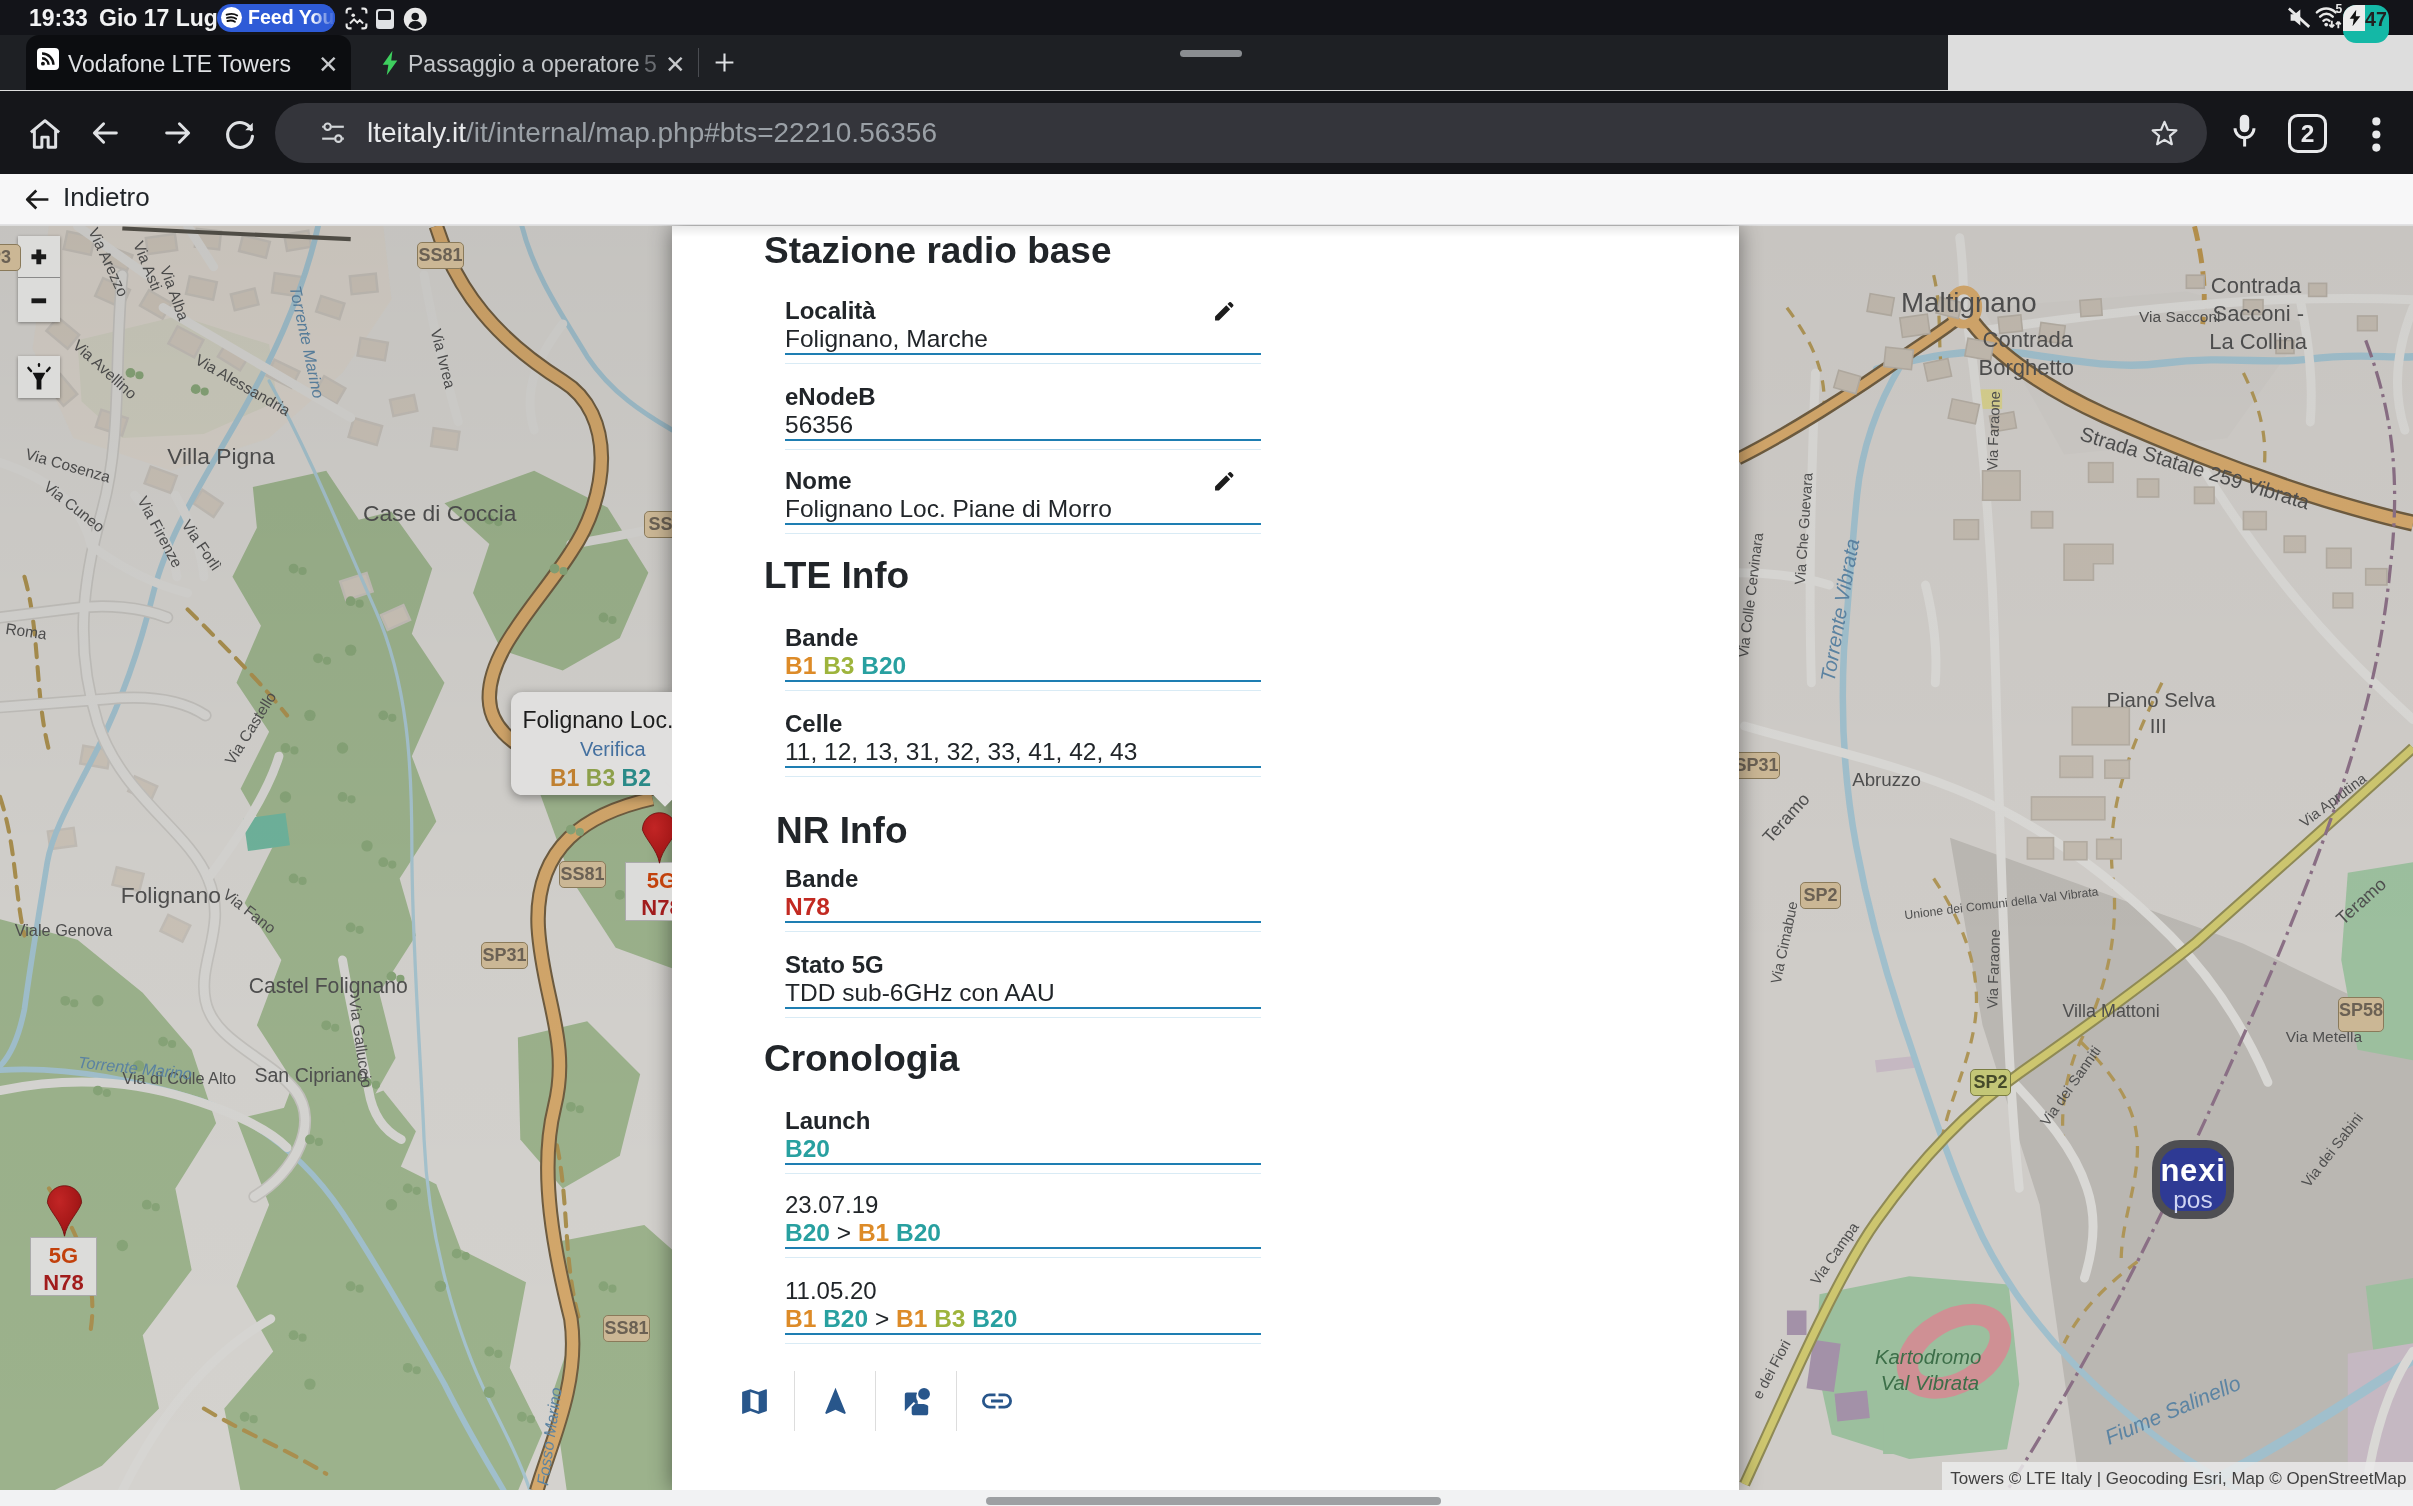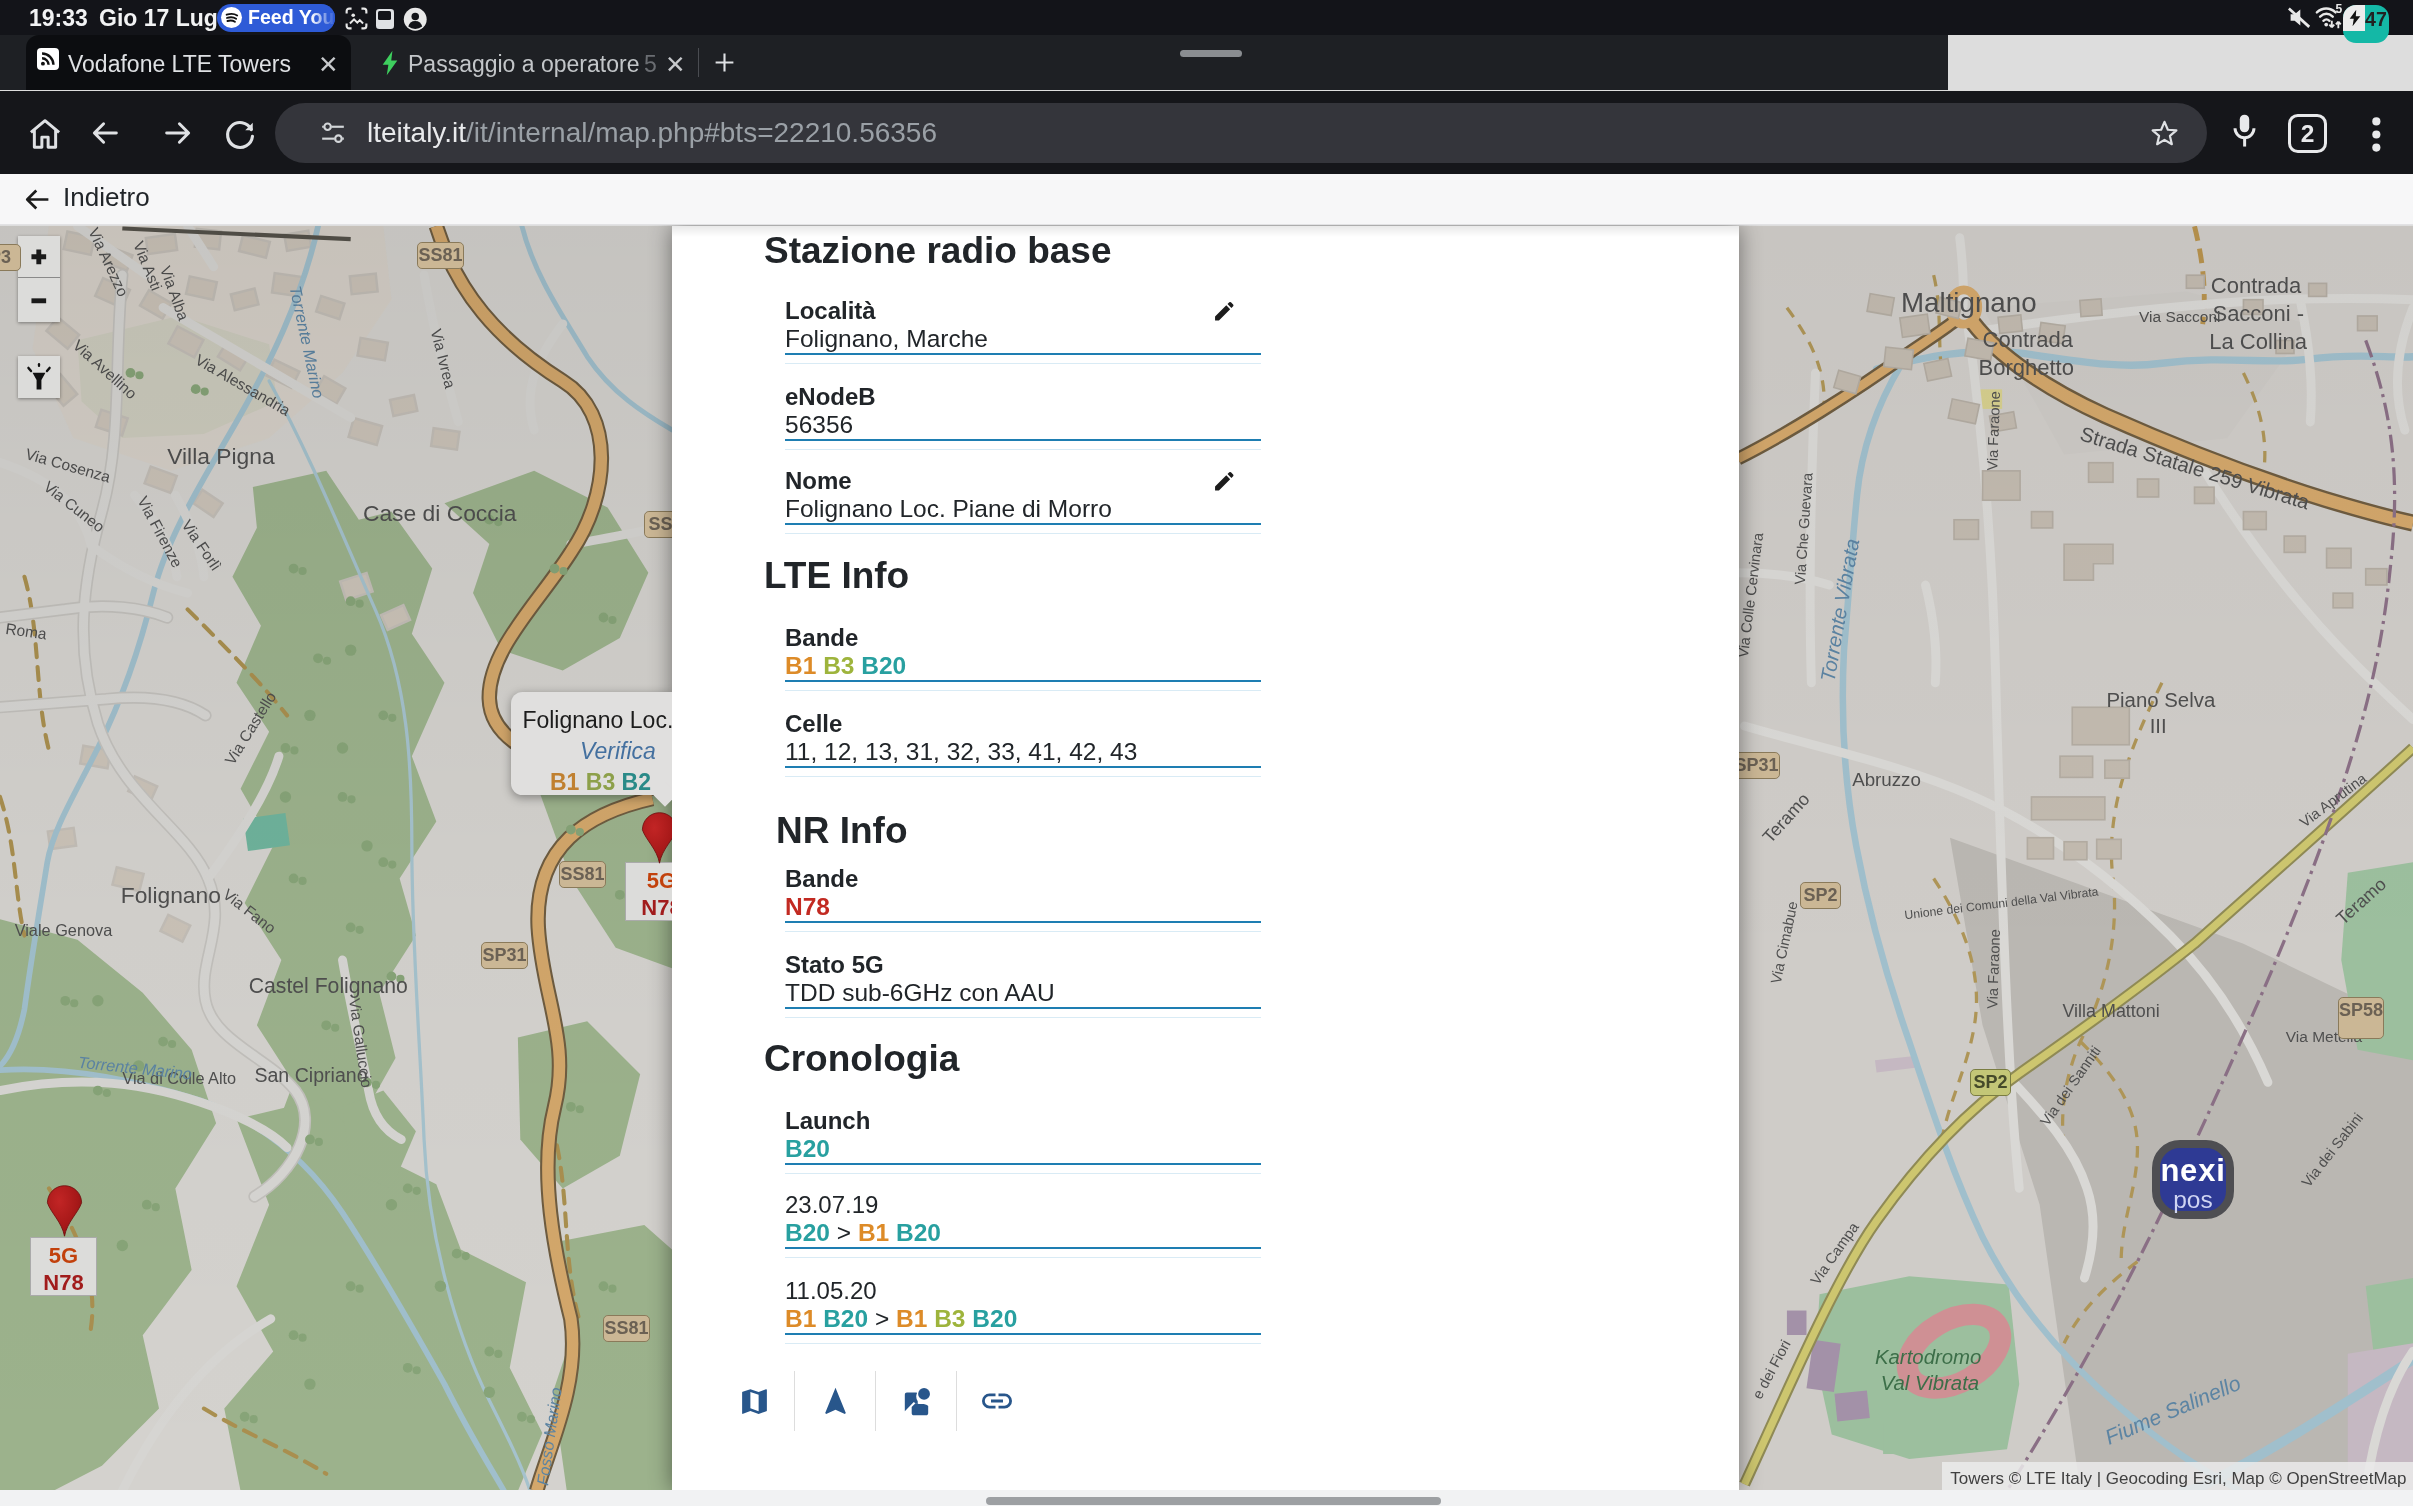--- a/index.html
+++ b/index.html
@@ -47,21 +47,21 @@
 #hscroll { position:absolute; left:0; top:1490px; width:2413px; height:16.3px; background:#f1f2f3; z-index:40; }
 #hthumb { position:absolute; left:986px; top:6.5px; width:455px; height:8.2px; background:#9da0a3; border-radius:4.1px; }
 
 .zbox { position:absolute; background:#dcdcda; box-shadow:0 0.8px 3.3px rgba(0,0,0,0.4); }
 .badge { position:absolute; background:#cbb795; border:1.6px solid #8a7a5a; border-radius:4.9px;
   color:#6b6154; font-weight:bold; text-align:center; }
 #popup { position:absolute; left:511px; top:466px; width:161px; height:103px; background:#e0dfde;
   border-radius:11.4px 0 0 11.4px; box-shadow:0 2.4px 9.8px rgba(0,0,0,0.35); z-index:5;
   text-align:right; padding-top:14.7px; padding-right:1.6px;}
 #popup .l1 { font-size:23px; color:#1c1c1c; white-space:nowrap; }
-#popup .l2 { font-size:23px; color:#44709f; margin-top:4.1px;font-style:italic; }
+#popup .l2 { font-size:20px; color:#44709f; margin-top:4.1px; }
 #popup .l3 { font-size:23px; margin-top:4.1px; white-space:nowrap; }
 .mlabel { position:absolute; background:#dcdcda; border:0.8px solid #aaa; text-align:center;
   font-weight:bold; font-size:22px; line-height:27px; z-index:4; padding-top:4.1px;}
 .mlabel .g5 { color:#c2410c; }
 .mlabel .n7 { color:#a11c1c; }
 #attrib { position:absolute; right:0px; bottom:0px; background:rgba(235,235,235,0.85);
   font-size:17px; color:#404040; padding:7.3px 6.5px 1.6px 8.2px; white-space:nowrap; }
 </style>
 </head>
 <body>
@@ -566,21 +566,21 @@
  <g fill="#3c6e48" font-style="italic" font-size="25">
   <text x="168" y="1395">Kartodromo</text>
   <text x="175" y="1428">Val Vibrata</text>
  </g>
 </g>
 </svg>
 <div class="abs" style="left:0;top:0;width:675px;height:1265px;background:linear-gradient(rgba(0,0,0,0.035),rgba(0,0,0,0.0) 60%,rgba(0,0,0,0.0));pointer-events:none;"></div>
 <div class="badge" style="left:-4.9px;top:526px;width:47px;height:27px;font-size:18px;line-height:24.5px;">SP31</div>
 <div class="badge" style="left:62px;top:656px;width:41px;height:27px;font-size:18px;line-height:24.5px;">SP2</div>
 <div class="badge" style="left:232px;top:843px;width:41px;height:27px;font-size:18px;line-height:24.5px;background:#c3c677;border-color:#7a7d42;color:#454a2a;">SP2</div>
-<div class="badge" style="left:600px;top:771px;width:46px;height:42px;font-size:18px;line-height:24.5px;">SP58</div>
+<div class="badge" style="left:600px;top:771px;width:46px;height:35px;font-size:18px;line-height:24.5px;">SP58</div>
 <div class="abs" style="left:414px;top:914px;width:82px;height:79px;background:#2e3a94;border:8.2px solid #4e4e52;border-radius:28px;z-index:5;text-align:center;">
   <div style="font-size:31px;font-weight:bold;color:#fff;letter-spacing:0.8px;margin-top:4.9px;font-family:'Liberation Sans',sans-serif;">nexi</div>
   <div style="font-size:24.5px;color:#cfd4f2;margin-top:-3.3px;font-family:'Liberation Sans',sans-serif;">pos</div>
 </div>
     <div id="attrib">Towers © LTE Italy | Geocoding Esri, Map © OpenStreetMap</div>
   </div>
   <div id="panel">
     <div id="paneltopshade"></div>
     <h1 class="abs" style="left:92px;top:4.1px;margin:0;">Stazione radio base</h1>
     <div class="grp" style="top:71px;">

